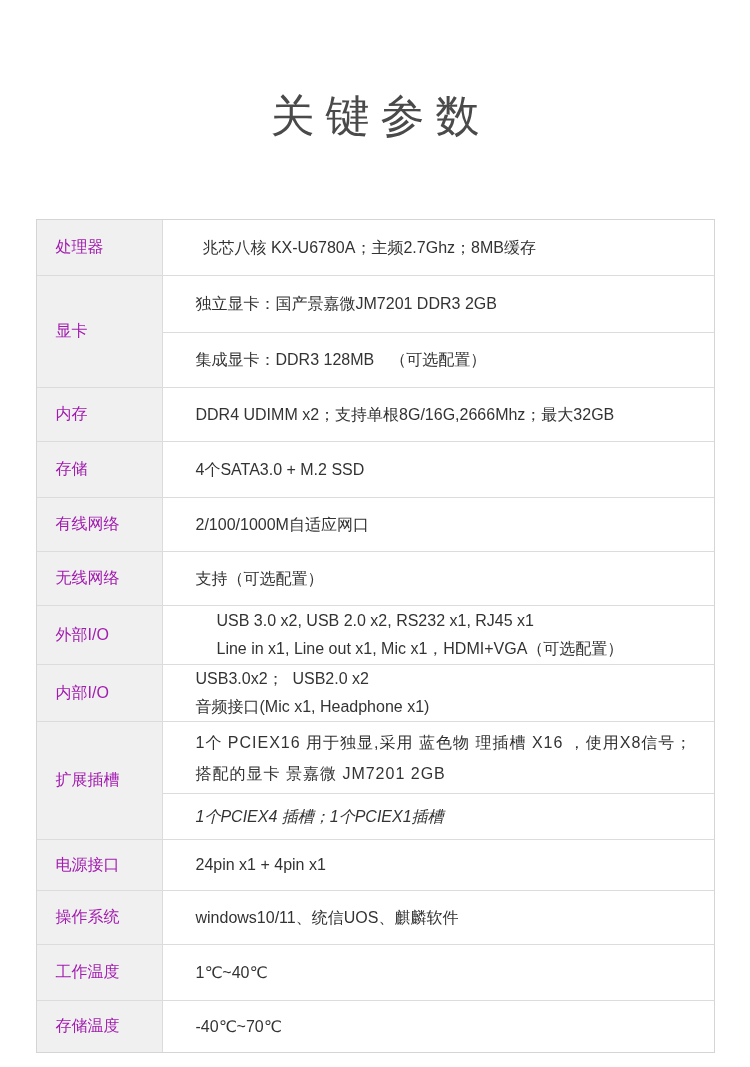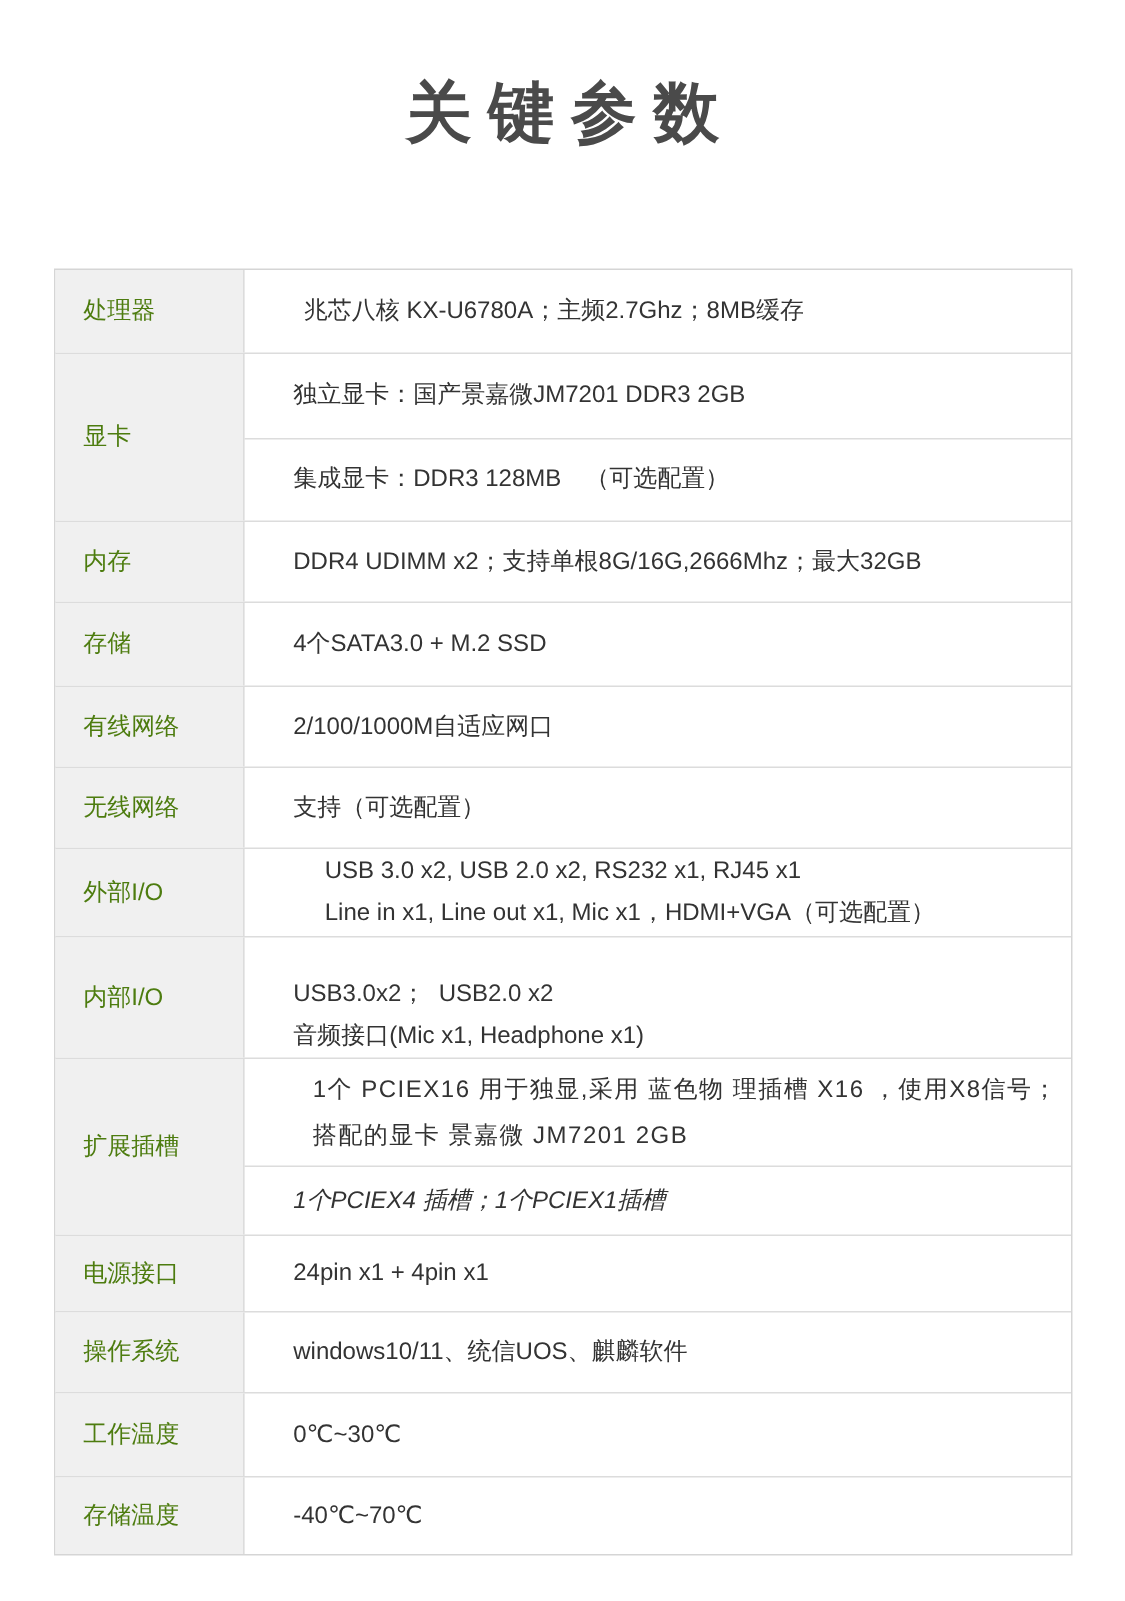--- a/index.html
+++ b/index.html
@@ -10,25 +10,25 @@
   }
   .page {
     width: 750px;
     height: 1067px;
     background: #ffffff;
     overflow: hidden;
     box-sizing: border-box;
   }
   .title {
     margin: 0;
-    padding-top: 48px;
+    padding-top: 88px;
     text-align: center;
     font-family: "DejaVu Sans", "Liberation Sans", sans-serif;
     font-size: 44px;
-    font-weight: bold;
+    font-weight: normal;
     letter-spacing: 11px;
     text-indent: 11px; 
     color: #4a4a4a;
     line-height: 1.25;
   }
   .spec-table {
     width: 679px;
     margin: 76px auto 0 auto;
     border: 1px solid #d5d5d5;
     box-sizing: border-box;
@@ -44,21 +44,21 @@
   .spec-label {
     flex: 0 0 126px;
     width: 126px;
     background: #f0f0f0;
     border-right: 1px solid #dcdcdc;
     display: flex;
     align-items: center;
     padding-left: 19px;
     box-sizing: border-box;
     font-size: 16px;
-    color: #4d7c0f;
+    color: #a21caf;
   }
   .spec-cells {
     flex: 1 1 auto;
     min-width: 0;
     display: flex;
     flex-direction: column;
   }
   .spec-cell {
     display: flex;
     flex-direction: column;
@@ -75,22 +75,22 @@
     line-height: 28px;
     white-space: pre-wrap;
     color: #333333;
   }
   
   [data-name="spec-cell-processor-0"]            { min-height: 55px; padding-left: 40px; }
   [data-name="spec-cell-graphics-0"]             { min-height: 56px; }
   [data-name="spec-cell-graphics-1"]             { min-height: 55px; }
   [data-name="spec-cell-storage-0"]              { min-height: 55px; }
   [data-name="spec-cell-external-io-0"]          { min-height: 58px; margin-left: 21px; }
-  [data-name="spec-cell-internal-io-0"]          { min-height: 56px; margin-top: 24px; }
-  [data-name="spec-cell-expansion-slots-0"]      { min-height: 71px; margin-left: 13px; }
+  [data-name="spec-cell-internal-io-0"]          { min-height: 56px; }
+  [data-name="spec-cell-expansion-slots-0"]      { min-height: 71px; }
   [data-name="spec-cell-expansion-slots-1"]      { min-height: 46px; font-style: italic; }
   [data-name="spec-cell-power-connector-0"]      { min-height: 50px; }
   [data-name="spec-cell-operating-temperature-0"]{ min-height: 55px; }
   [data-name="spec-cell-storage-temperature-0"]  { min-height: 51px; }
   
   [data-name="spec-cell-expansion-slots-0"] .spec-line {
     letter-spacing: 1px;
     line-height: 31px;
   }
 </style>
@@ -194,21 +194,21 @@
         <div class="spec-cells" data-name="spec-cells-operating-system">
           <div class="spec-cell" data-name="spec-cell-operating-system-0">
             <div class="spec-line" data-name="spec-line-operating-system-0-0">windows10/11、统信UOS、麒麟软件</div>
           </div>
         </div>
       </div>
       <div class="spec-row" data-name="spec-row-operating-temperature">
         <div class="spec-label" data-name="spec-label-operating-temperature">工作温度</div>
         <div class="spec-cells" data-name="spec-cells-operating-temperature">
           <div class="spec-cell" data-name="spec-cell-operating-temperature-0">
-            <div class="spec-line" data-name="spec-line-operating-temperature-0-0">0℃~30℃</div>
+            <div class="spec-line" data-name="spec-line-operating-temperature-0-0">1℃~40℃</div>
           </div>
         </div>
       </div>
       <div class="spec-row" data-name="spec-row-storage-temperature">
         <div class="spec-label" data-name="spec-label-storage-temperature">存储温度</div>
         <div class="spec-cells" data-name="spec-cells-storage-temperature">
           <div class="spec-cell" data-name="spec-cell-storage-temperature-0">
             <div class="spec-line" data-name="spec-line-storage-temperature-0-0">-40℃~70℃</div>
           </div>
         </div>

